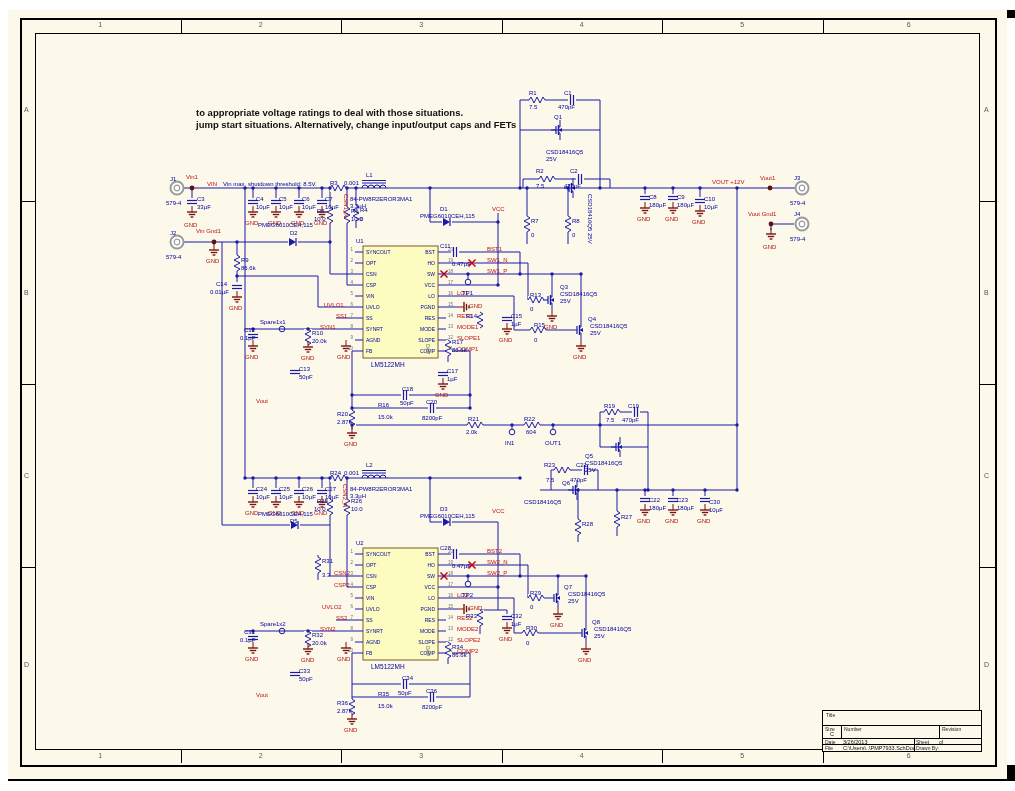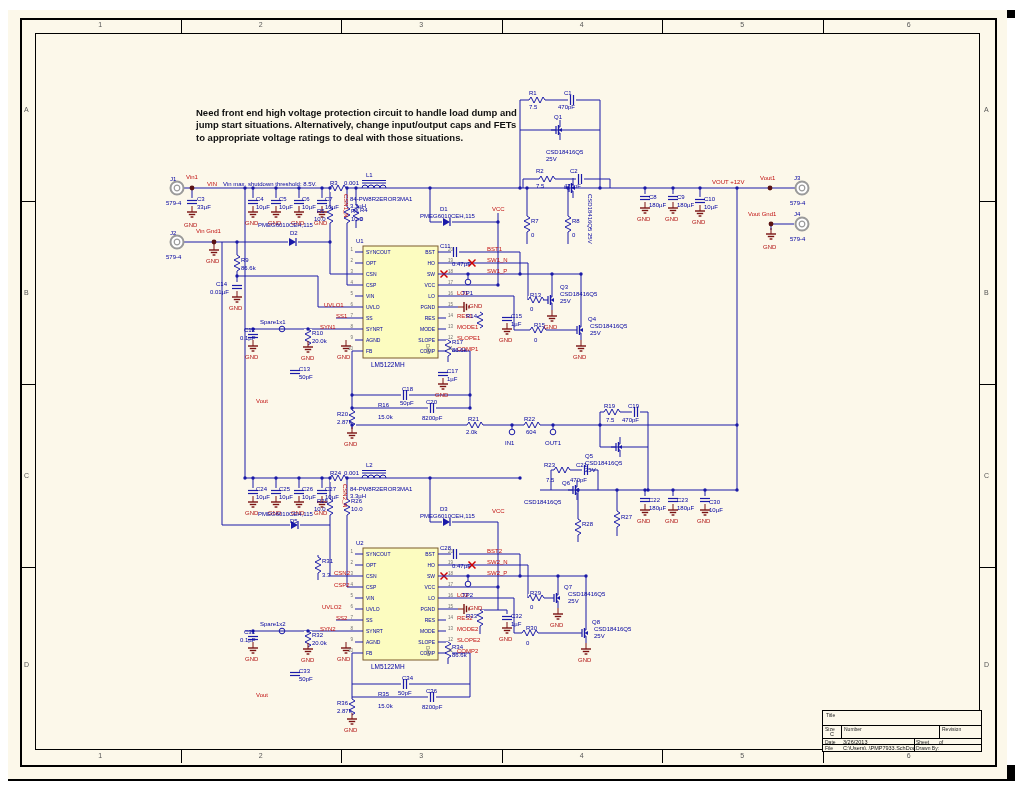--- a/index.html
+++ b/index.html
@@ -68,23 +68,22 @@
         <div class="zone" style="left: 976px; top: 95.5px;">A</div>
         <div class="zone" style="left: 16px; top: 278.5px;">B</div>
         <div class="zone" style="left: 976px; top: 278.5px;">B</div>
         <div class="zone" style="left: 16px; top: 461.5px;">C</div>
         <div class="zone" style="left: 976px; top: 461.5px;">C</div>
         <div class="zone" style="left: 16px; top: 651px;">D</div>
         <div class="zone" style="left: 976px; top: 651px;">D</div>
       </div>
 
     <div id="note">
-      <div>Need front end high voltage protection circuit to handle load dump and</div>
+      <div>to appropriate voltage ratings to deal with those situations.</div>
       <div>jump start situations. Alternatively, change input/output caps and FETs</div>
-      <div>to appropriate voltage ratings to deal with those situations.</div>
     </div>
 
     <svg id="schem" width="999" height="769" style="position:absolute;left:0;top:0;">
         <g>
           <line x1="175" y1="178" x2="792" y2="178" stroke="#1a1aa8" stroke-width="1"></line>
           <line x1="184" y1="178" x2="184" y2="188" stroke="#1a1aa8" stroke-width="1"></line>
           <line x1="245" y1="178" x2="245" y2="188" stroke="#1a1aa8" stroke-width="1"></line>
           <line x1="268" y1="178" x2="268" y2="188" stroke="#1a1aa8" stroke-width="1"></line>
           <line x1="291" y1="178" x2="291" y2="188" stroke="#1a1aa8" stroke-width="1"></line>
           <line x1="314" y1="178" x2="314" y2="188" stroke="#1a1aa8" stroke-width="1"></line>

